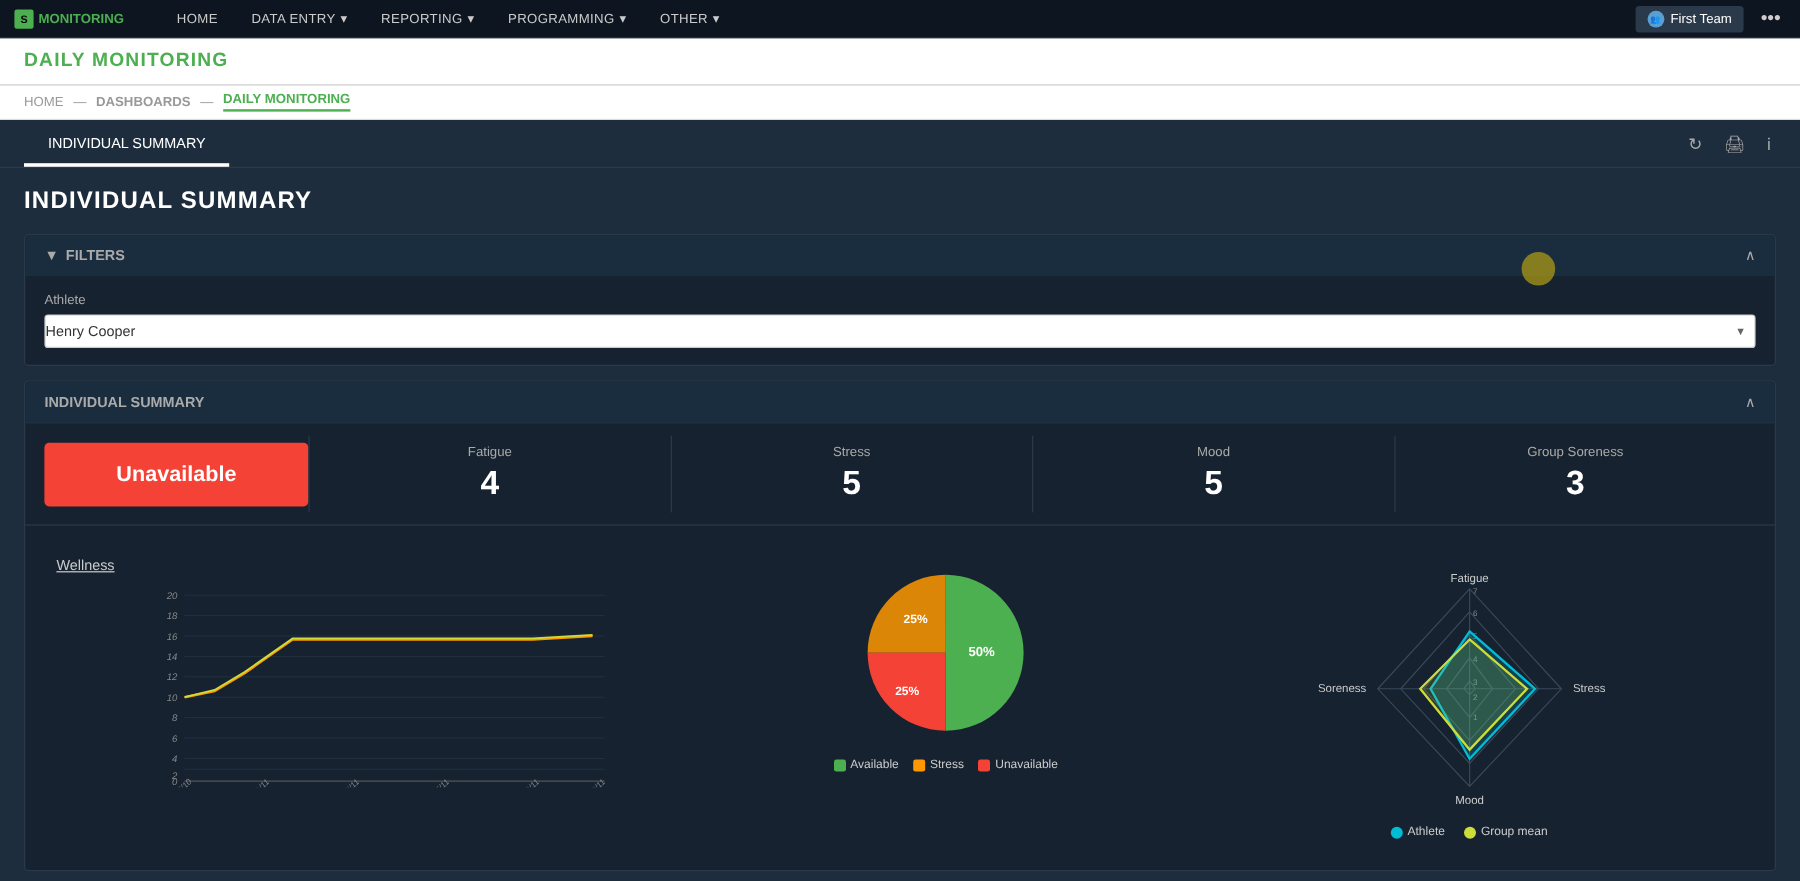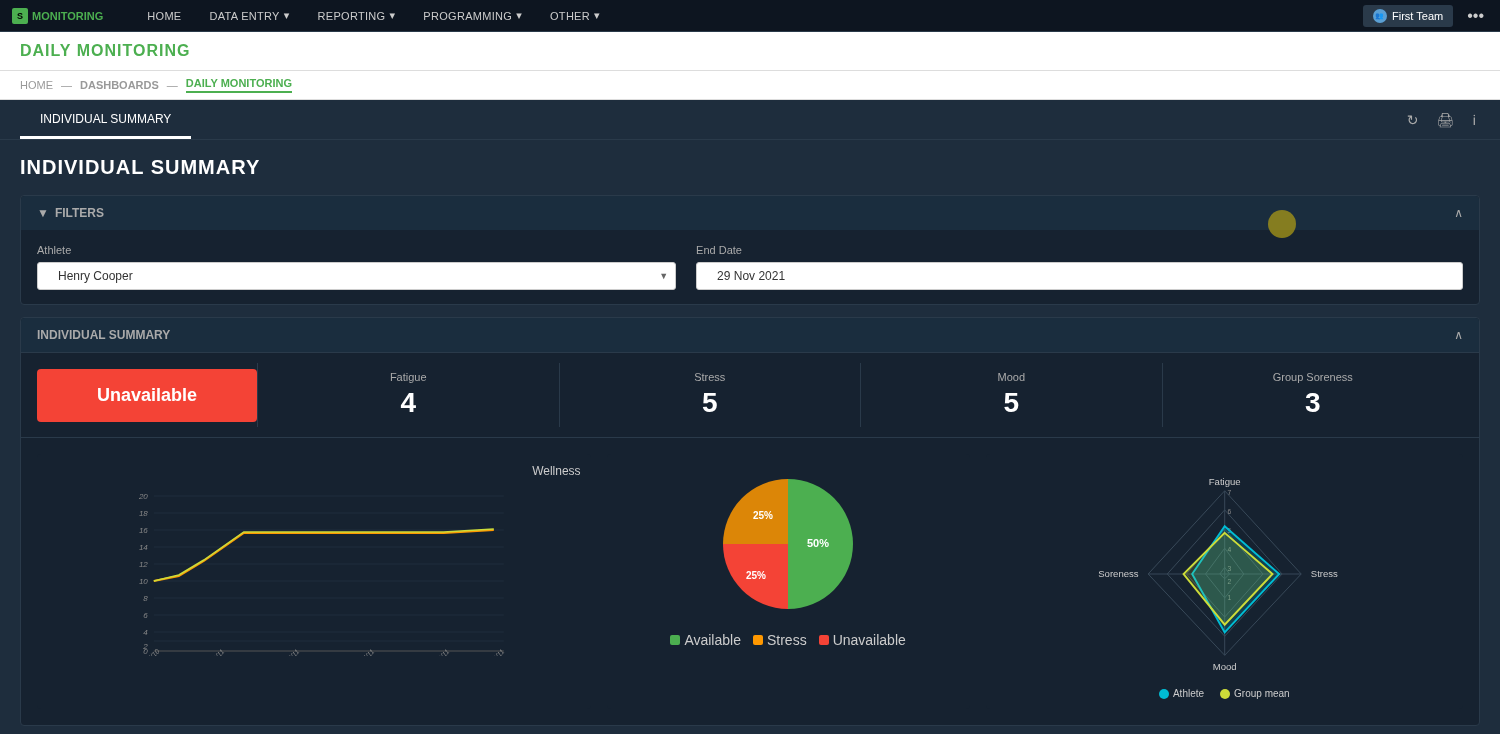--- a/index.html
+++ b/index.html
@@ -207,21 +207,21 @@
     .filter-group.date { flex: 1.2; }
     .filter-label {
       color: #aaa;
       font-size: 11px;
     }
     .filter-select, .filter-input {
       background: #fff;
       color: #333;
       border: 1px solid #ccc;
       border-radius: 3px;
-      padding: 6px 20px;
+      padding: 6px 0;
       font-size: 12px;
       width: 100%;
       appearance: none;
     }
     .filter-select-wrapper {
       position: relative;
     }
     .filter-select-wrapper::after {
       content: '▼';
       position: absolute;
@@ -319,43 +319,44 @@
     .chart-container {
       flex: 1;
       background: #162230;
       border-radius: 4px;
       padding: 10px;
       min-height: 200px;
     }
     .chart-title {
       color: #ccc;
       font-size: 12px;
-      text-align: right;
+      text-align: left;
       margin-bottom: 8px;
+      text-decoration: underline;
     }
 
     
     .line-chart-area {
       position: relative;
       width: 100%;
       height: 170px;
       font-style: italic;
     }
 
     
     .pie-chart-area {
       display: flex;
       flex-direction: column;
       align-items: center;
     }
     .pie-legend {
       display: flex;
       gap: 12px;
       margin-top: 8px;
-      font-size: 14px;
+      font-size: 10px;
       color: #ccc;
     }
     .legend-item {
       display: flex;
       align-items: center;
       gap: 4px;
     }
     .legend-dot {
       width: 10px; height: 10px;
       border-radius: 2px;
@@ -450,24 +451,20 @@
       <span class="chevron-collapse">∧</span>
     </div>
     <div class="filters-body">
       <div class="filter-group athlete">
         <label class="filter-label">Athlete</label>
         <div class="filter-select-wrapper">
           <select class="filter-select">
             <option>Henry Cooper</option>
           </select>
         </div>
-      </div>
-      <div class="filter-group date">
-        <label class="filter-label">End Date</label>
-        <input class="filter-input" type="text" value="29 Nov 2021" style="">
       </div>
     </div>
 
     <div class="cursor-dot"></div>
   </div>
 
   <div class="summary-panel">
     <div class="summary-header">
       <span class="summary-header-title">INDIVIDUAL SUMMARY</span>
       <span class="chevron-collapse">∧</span>

